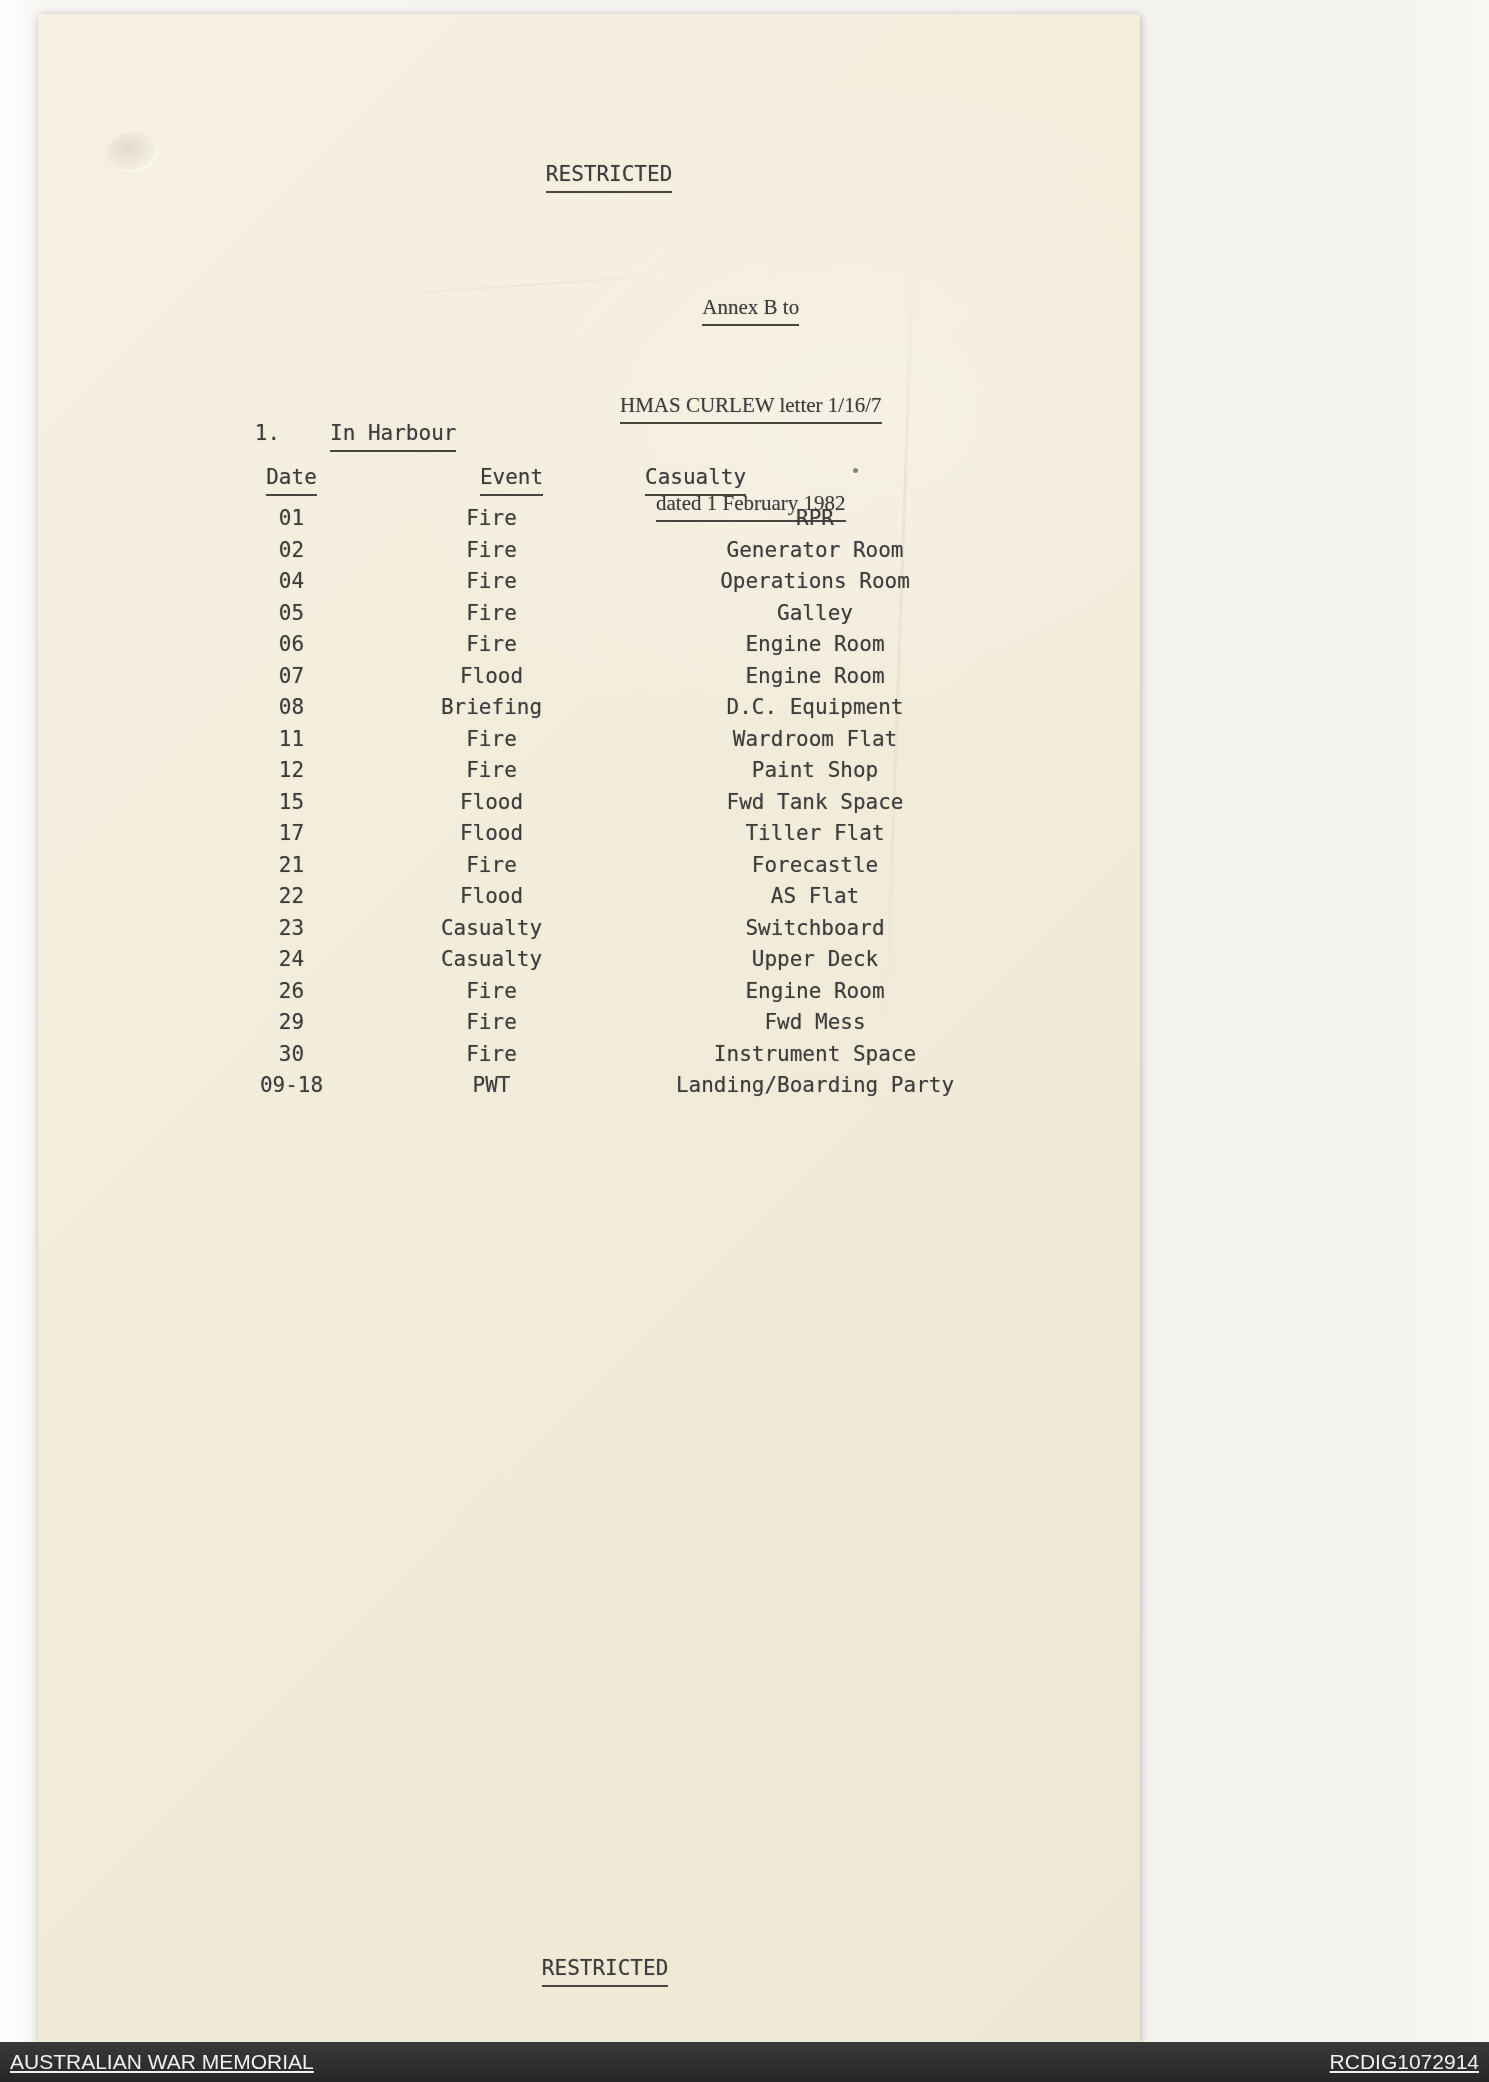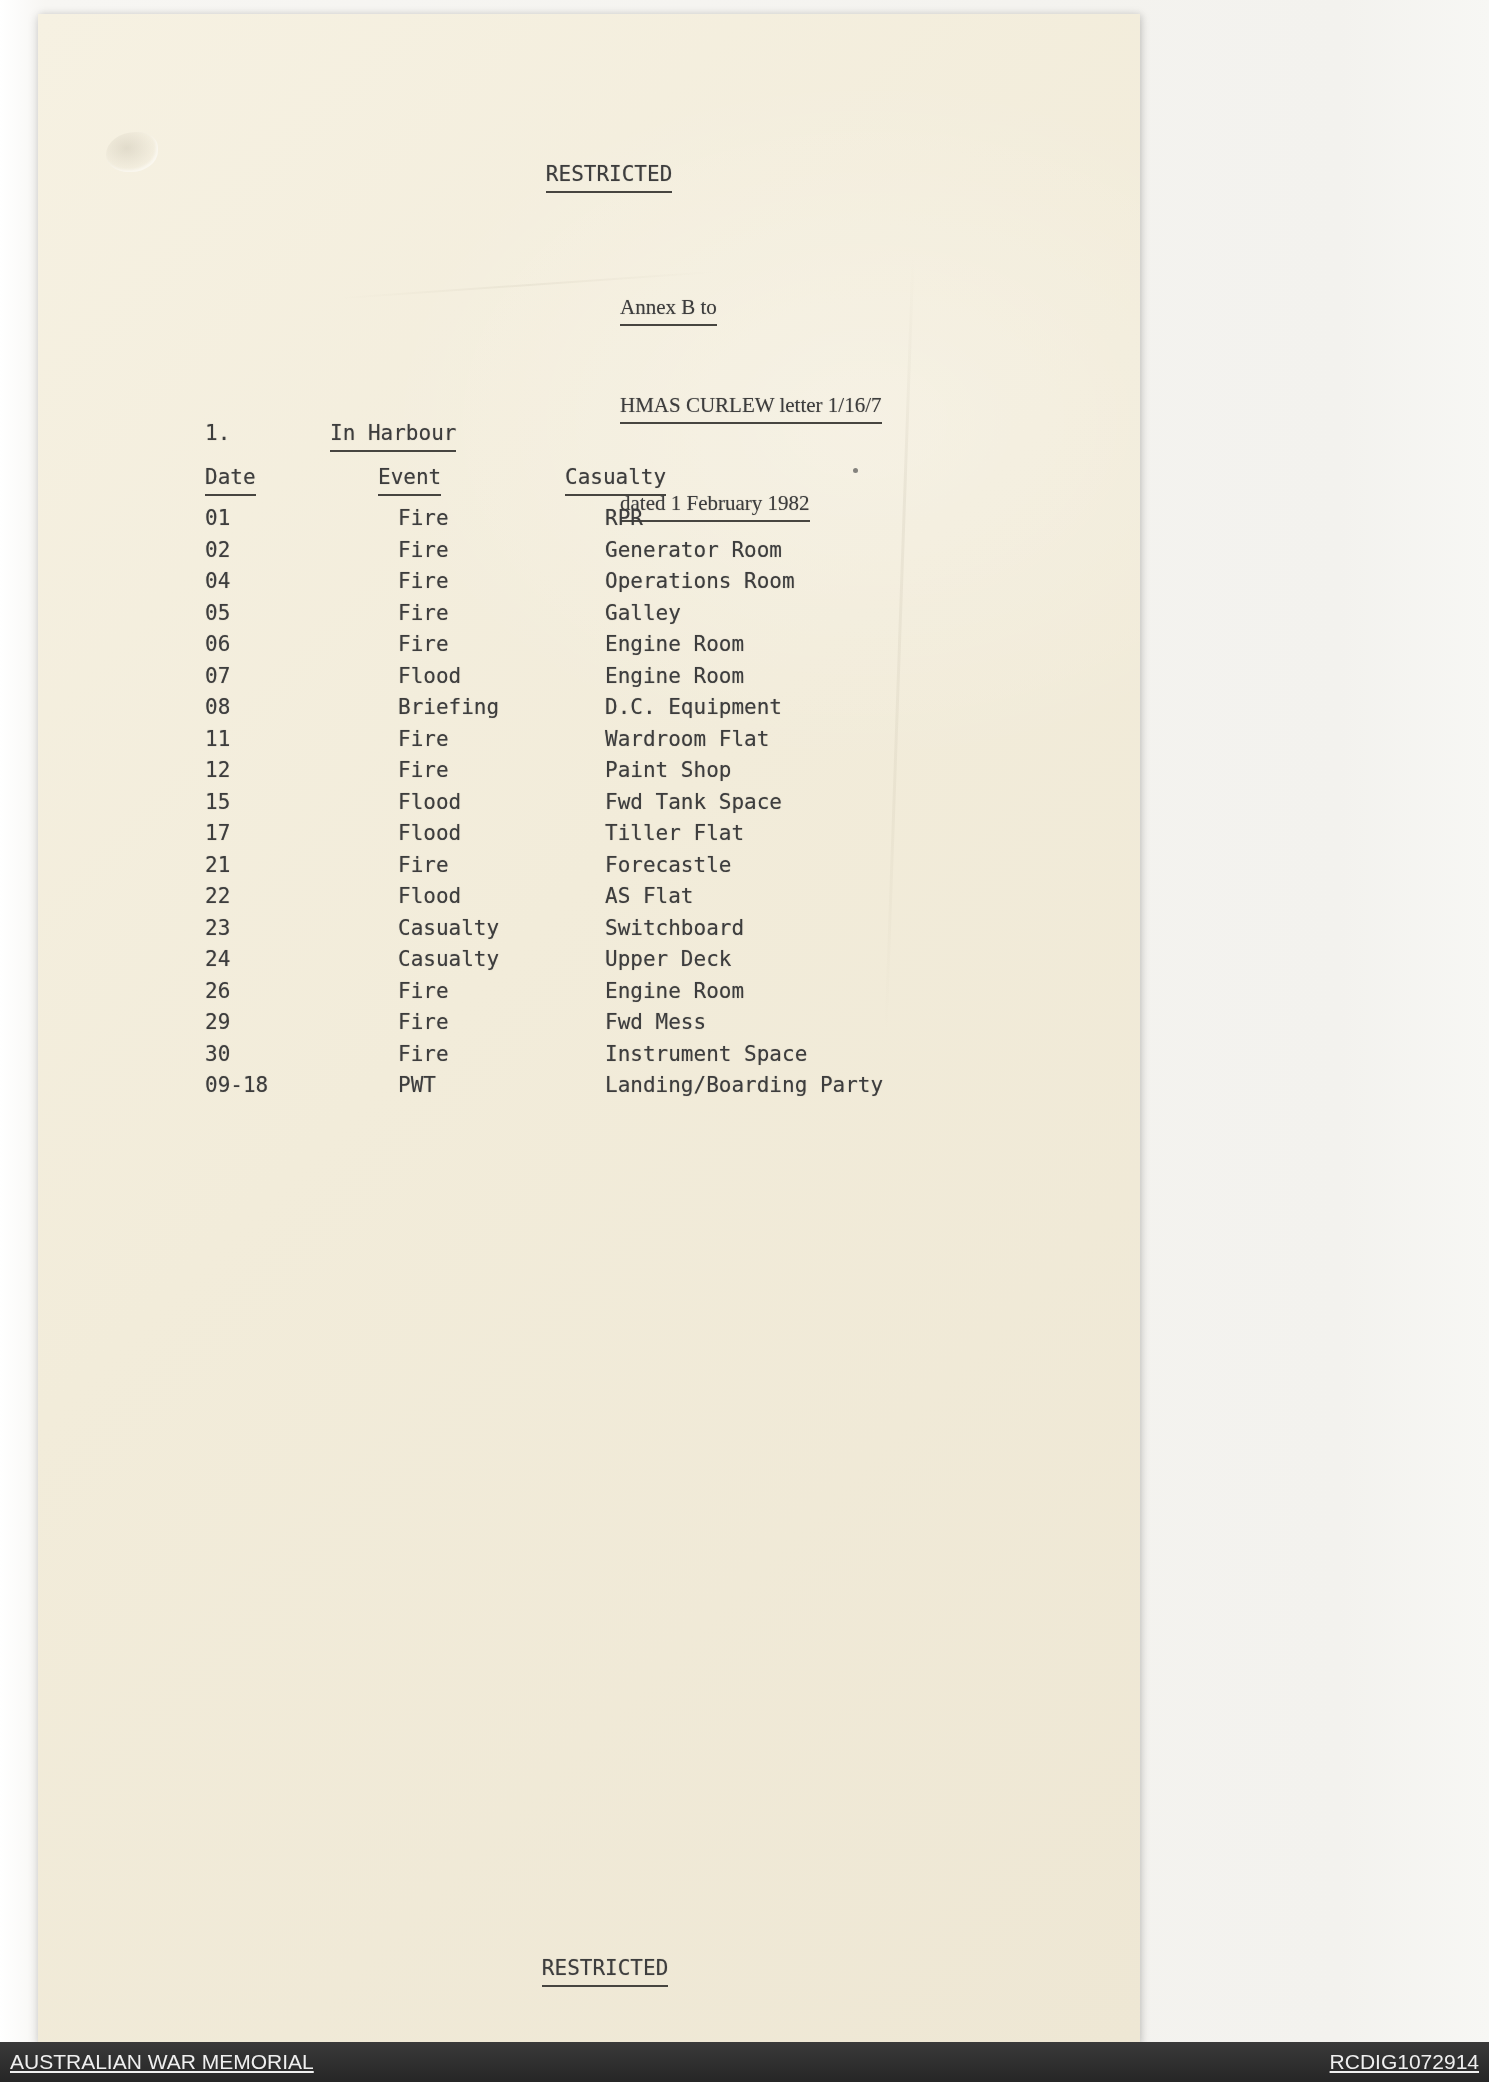--- a/index.html
+++ b/index.html
@@ -11,20 +11,21 @@
     font-family: "DejaVu Sans Mono", monospace;
     overflow: hidden;
   }
 
   .scan {
     position: relative;
     width: 1489px;
     height: 2082px;
     background: linear-gradient(90deg, #ffffff 0%, #f7f6f3 3%, #f3f2ee 90%, #f7f7f4 100%);
     overflow: hidden;
+    text-align: center;
   }
 
   .paper {
     position: absolute;
     left: 38px;
     top: 14px;
     width: 1102px;
     height: 2030px;
     background:
       radial-gradient(ellipse 700px 500px at 75% 20%, rgba(255,255,255,0.25), rgba(255,255,255,0) 70%),
@@ -89,20 +90,21 @@
     left: 167px; top: 404px;
     display: grid;
     grid-template-columns: 125px auto;
   }
 
   .thead {
     position: absolute;
     left: 167px; top: 448px;
     display: grid;
     grid-template-columns: 173px 187px auto;
+    gap: 40px;
   }
   .thead .hcell { position: relative; }
 
   .speck {
     position: absolute;
     left: 648px; top: 6px;
     width: 5px; height: 5px;
     border-radius: 50%;
     background: rgba(70,70,70,0.65);
   }

